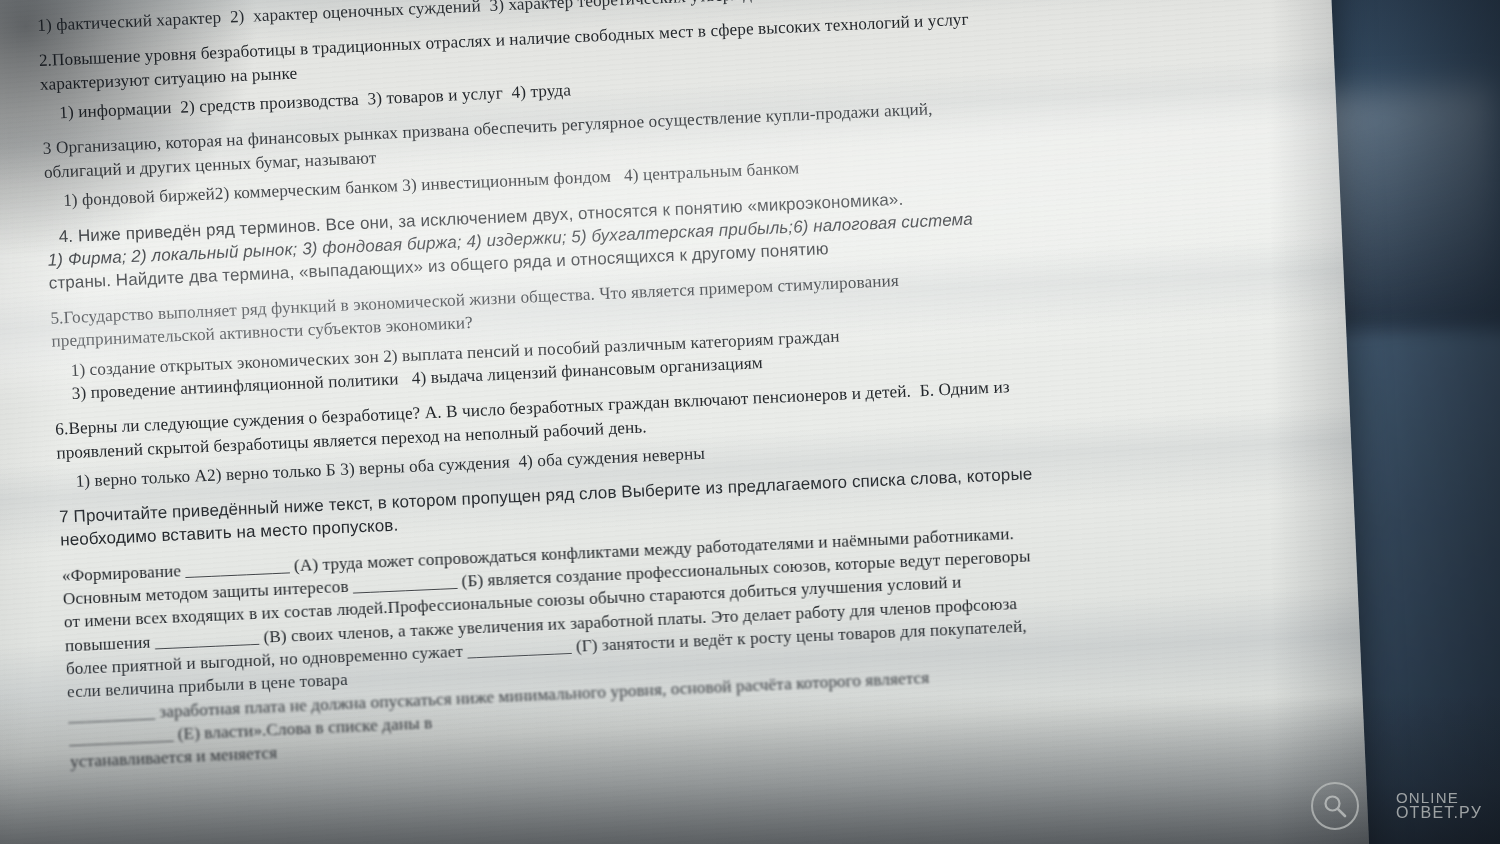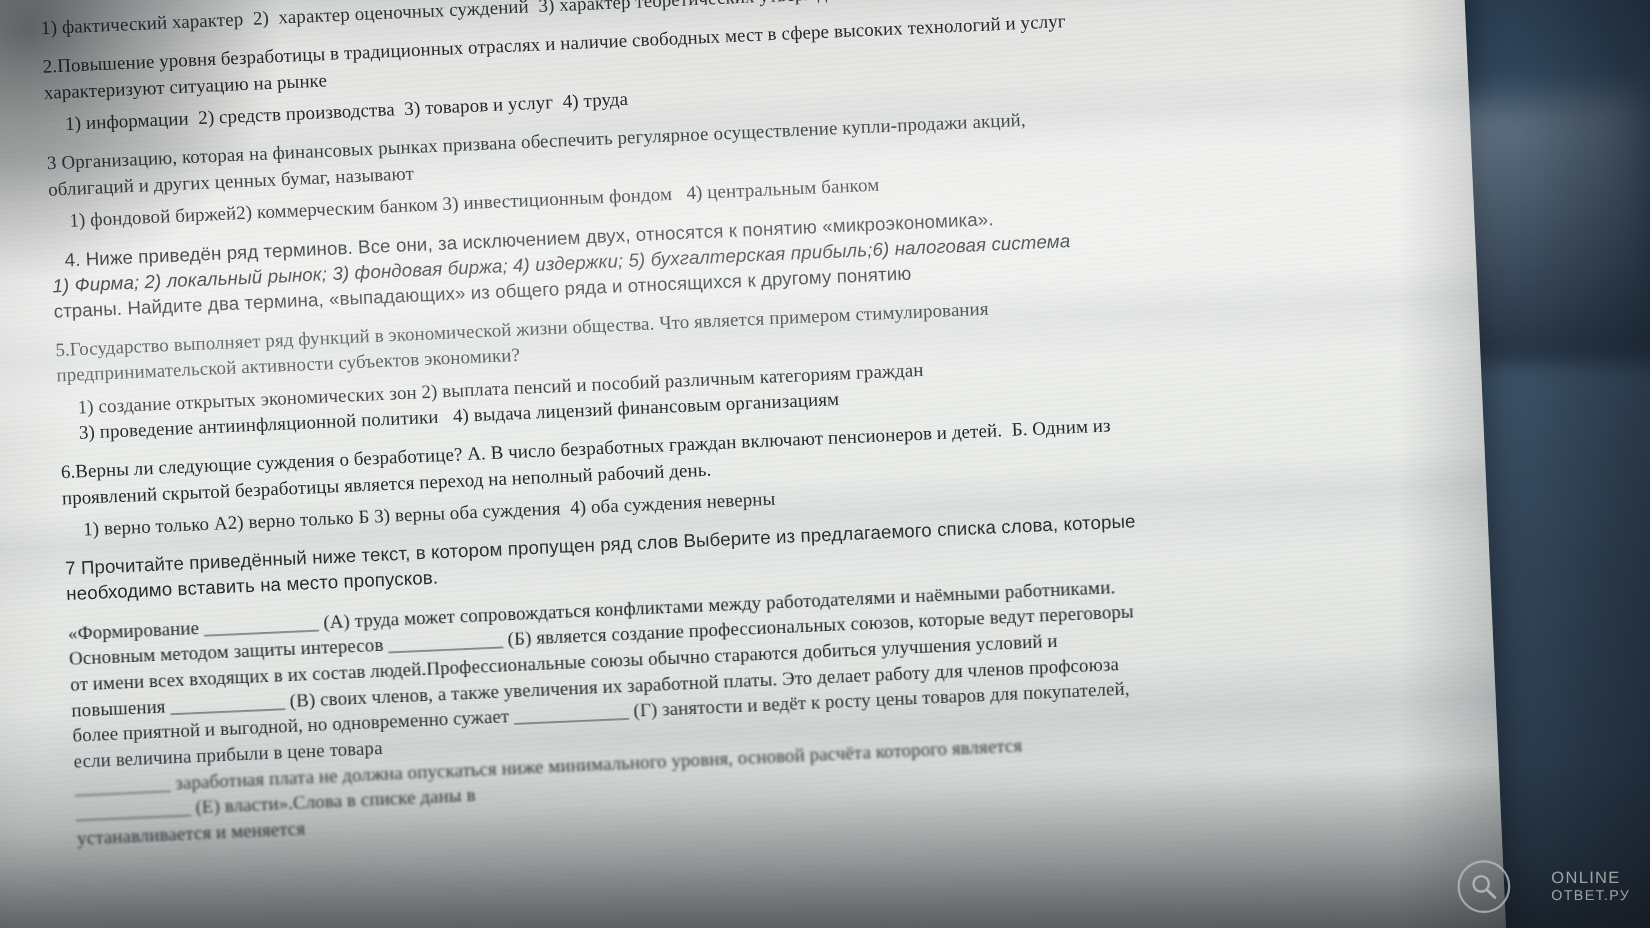--- a/index.html
+++ b/index.html
@@ -175,21 +175,21 @@
     justify-content: center;
   }
   .wm-circle svg { display: block; }
   .wm-text {
     font-family: "Liberation Sans", sans-serif;
     color: #c2c5c4;
     line-height: 1.05;
     margin-left: 28px;
   }
   .wm-line1 { font-size: 15px; letter-spacing: 1.2px; }
-  .wm-line2 { font-size: 13px; letter-spacing: 1.2px; }
+  .wm-line2 { font-size: 16px; letter-spacing: 1.2px; }
 </style>
 </head>
 <body>
 
 <div id="screen">
 
   <div class="bg-base"></div>
   <div class="bg-left-obj"></div>
   <div class="bg-left-low"></div>
   <div class="bg-blanket"></div>

